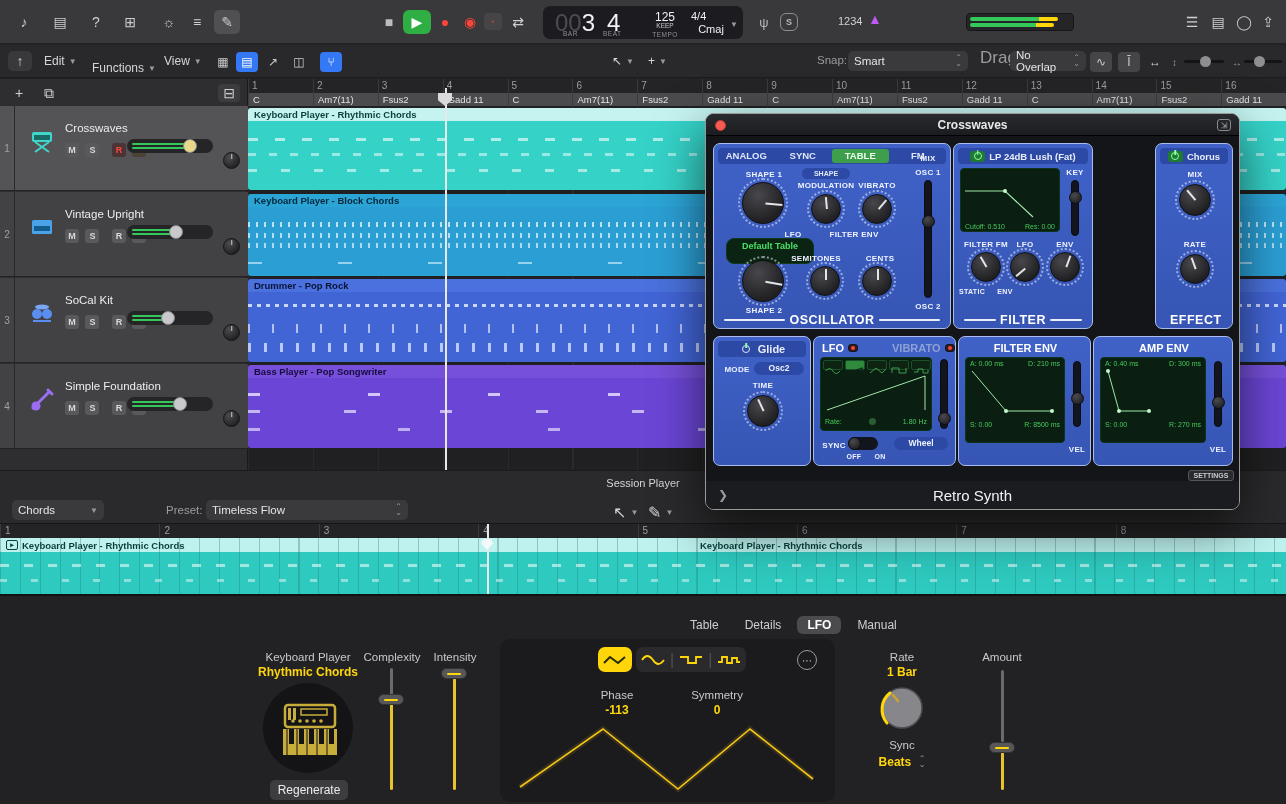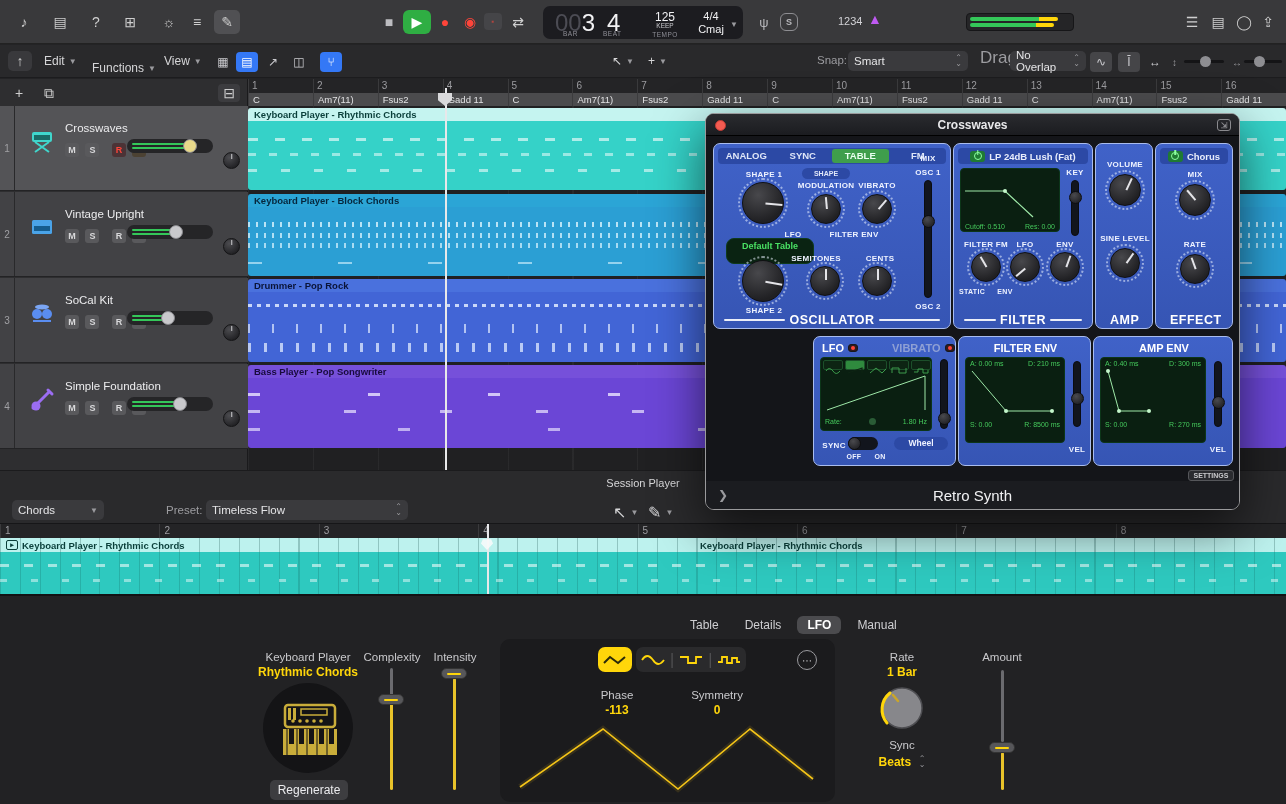--- a/index.html
+++ b/index.html
@@ -137,21 +137,21 @@
 
   <div class="abs lcd" style="left:543px;top:6px;width:200px;height:33px">
     <span class="big dim" style="margin-left:12px">00</span>
     <span class="big">3</span>
     <span class="big" style="margin-left:12px">4</span>
     <span class="abs lbl" style="left:20px;top:24px">BAR</span>
     <span class="abs lbl" style="left:60px;top:24px">BEAT</span>
     <span class="abs" style="left:104px;top:4px;width:36px;text-align:center;font-size:12px">125</span>
     <span class="abs" style="left:104px;top:16px;width:36px;text-align:center;font-size:6.5px;color:#c9c9cd">KEEP</span>
     <span class="abs lbl" style="left:104px;top:25px;width:36px;text-align:center">TEMPO</span>
-    <span class="abs" style="left:148px;top:4px;width:40px;text-align:center;font-size:11px">4/4</span>
+    <span class="abs" style="left:148px;top:4px;width:40px;font-size:11px">4/4</span>
     <span class="abs" style="left:148px;top:17px;width:40px;text-align:center;font-size:11px">Cmaj</span>
     <span class="abs chev" style="right:5px;top:14px">▼</span>
   </div>
 
   <div class="abs pill-light" style="left:752px;top:10px;width:24px;height:24px;background:none;font-size:13px">ψ</div>
   <div class="abs pill-light" style="left:780px;top:13px;width:18px;height:18px;background:none;border:1px solid #8e8e92;font-size:9px;font-weight:bold">S</div>
   <div class="abs" style="left:838px;top:15px;font-size:11px;color:#d2d2d6">1234</div>
   <div class="abs" style="left:868px;top:11px;font-size:14px;color:#bf5af2">▲</div>
 
   <div class="abs meter" style="left:966px;top:13px;width:108px;height:18px">
@@ -631,33 +631,20 @@
       </div>
     <div class="plabel" style="left:96px;top:96px;width:30px">ENV</div>
     <div class="knob" style="left:96px;top:108px;width:30px;height:30px">
         <i style="transform:rotate(20deg)"></i>
       </div>
     <div class="sfoot">
         <span>FILTER</span>
       </div>
   </div>
 
-  <div class="bpanel" style="left:389px;top:29px;width:58px;height:186px">
-    <div class="plabel" style="left:0;top:16px;width:58px">VOLUME</div>
-    <div class="knob" style="left:13px;top:30px;width:32px;height:32px">
-        <i style="transform:rotate(25deg)"></i>
-      </div>
-    <div class="plabel" style="left:0;top:90px;width:58px">SINE LEVEL</div>
-    <div class="knob" style="left:14px;top:104px;width:30px;height:30px">
-        <i style="transform:rotate(35deg)"></i>
-      </div>
-    <div class="sfoot">
-        <span>AMP</span>
-      </div>
-  </div>
 
   <div class="bpanel" style="left:449px;top:29px;width:78px;height:186px">
     <div class="phead">
       <span class="pwrbtn">
           <span class="pwricon"></span>
         </span>
       <span>Chorus</span>
     </div>
     <div class="plabel" style="left:0;top:26px;width:78px">MIX</div>
     <div class="knob" style="left:23px;top:40px;width:32px;height:32px">
@@ -665,20 +652,34 @@
       </div>
     <div class="plabel" style="left:0;top:96px;width:78px">RATE</div>
     <div class="knob" style="left:24px;top:110px;width:30px;height:30px">
         <i style="transform:rotate(-20deg)"></i>
       </div>
     <div class="sfoot">
         <span>EFFECT</span>
       </div>
   </div>
 
+  <div class="bpanel" style="left:7px;top:222px;width:98px;height:130px">
+    <div class="phead" style="font-size:11px">
+      <span class="pwrbtn" style="background:#2c49a5">
+          <span class="pwricon" style="border-color:#dfe6f8"></span>
+        </span>
+      <span>Glide</span>
+    </div>
+    <div class="plabel" style="left:6px;top:28px;width:34px">MODE</div>
+    <div class="abs" style="left:40px;top:25px;width:50px;height:13px;background:#2c49a5;border-radius:7px;color:#eef2ff;font-size:8.5px;font-weight:bold;text-align:center;line-height:13px">Osc2</div>
+    <div class="plabel" style="left:0;top:44px;width:98px">TIME</div>
+    <div class="knob" style="left:33px;top:58px;width:32px;height:32px">
+        <i style="transform:rotate(-25deg)"></i>
+      </div>
+  </div>
 
   <div class="bpanel" style="left:107px;top:222px;width:143px;height:130px">
     <div class="abs" style="left:8px;top:5px;display:flex;align-items:center;gap:4px">
       <span style="color:#fff;font-size:11px;font-weight:bold">LFO</span>
       <span class="redbtn"></span>
     </div>
     <div class="abs" style="left:78px;top:5px;display:flex;align-items:center;gap:4px">
       <span style="color:#8fa0d4;font-size:11px;font-weight:bold">VIBRATO</span>
       <span class="redbtn"></span>
     </div>

